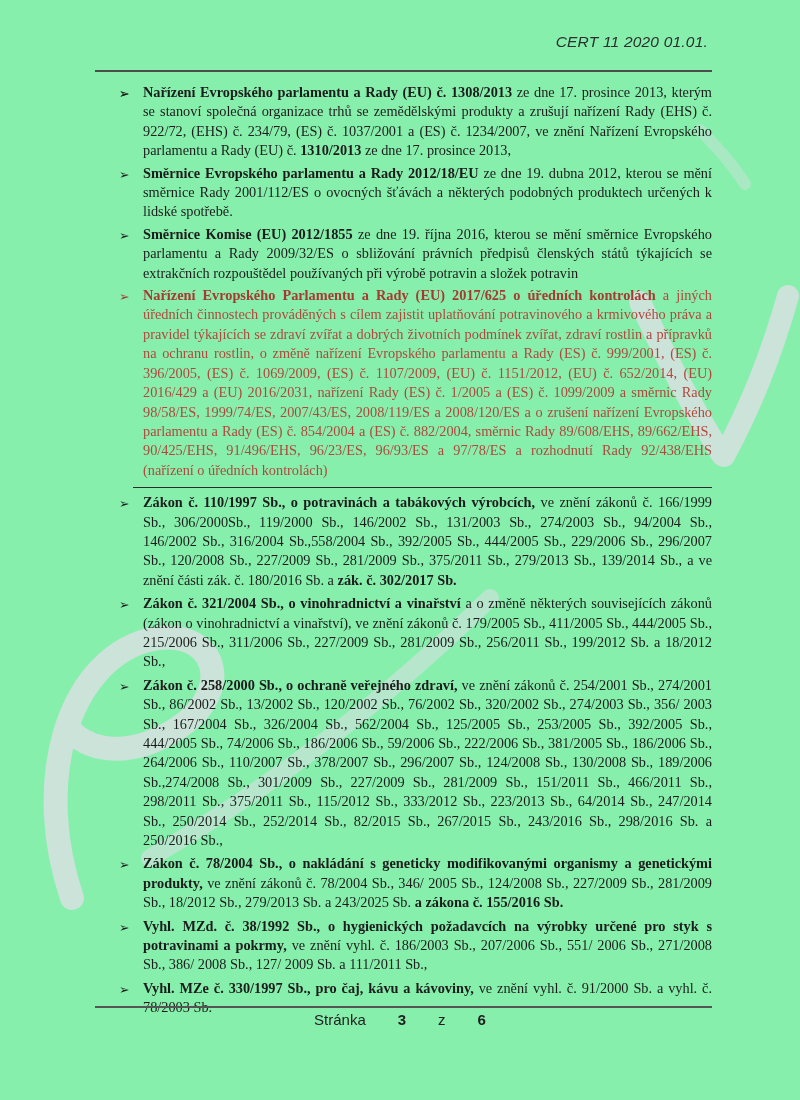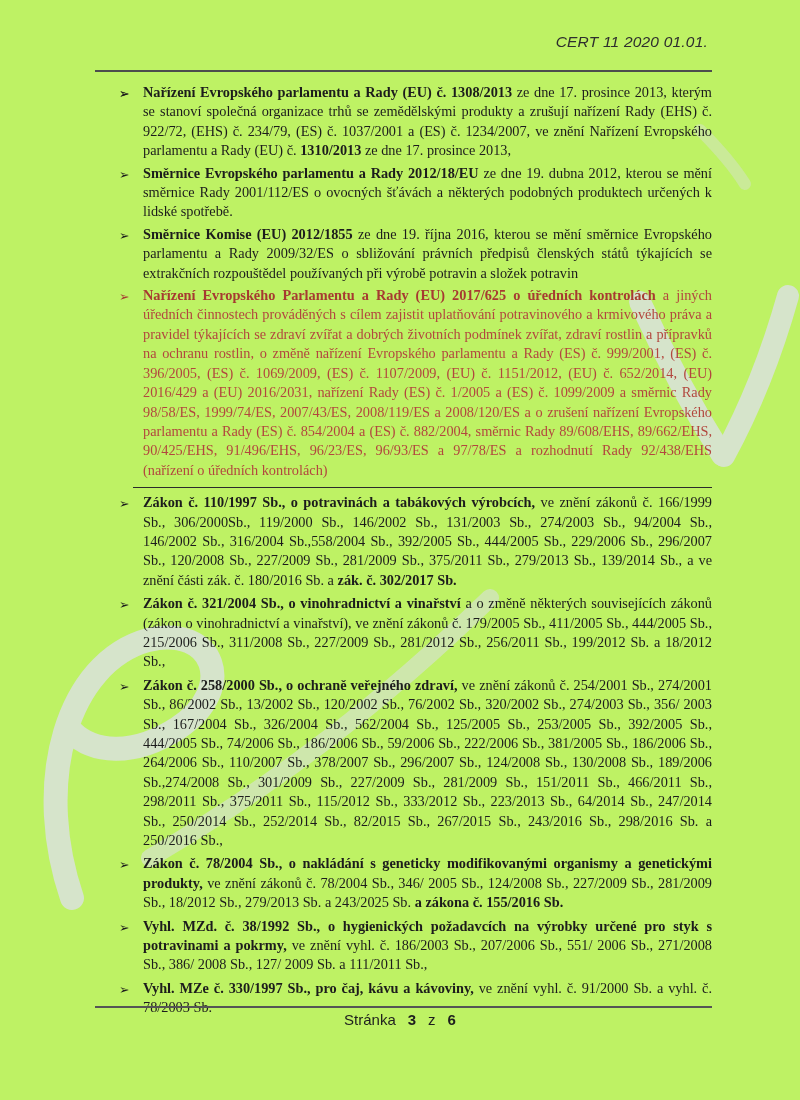--- a/index.html
+++ b/index.html
@@ -1,20 +1,20 @@
 <!DOCTYPE html>
 <html><head>
 <meta charset="utf-8">
 <title>Document</title>
 <style>
   html,body{margin:0;padding:0;}
   body{width:800px;height:1100px;background:#ffffff;}
   .page{
     position:relative;width:800px;height:1100px;overflow:hidden;
-    background:#bef264;
+    background:#86efac;
     font-family:"Liberation Serif", serif;
   }
   
   .watermark{position:absolute;left:0;top:0;width:800px;height:1100px;z-index:0;}
   
   .doc-code{
     position:absolute;top:33px;right:92px;z-index:2;
     font-family:"Liberation Sans", sans-serif;
     font-style:italic;font-size:15.5px;color:#2e2e2e;letter-spacing:.2px;
   }
@@ -46,21 +46,21 @@
   }
   
   .footer-rule{
     position:absolute;top:1006px;left:95px;width:617px;height:0;z-index:2;
     border-top:2px solid #555555;
   }
   .footer{
     position:absolute;top:1011px;left:0;width:100%;text-align:center;z-index:2;
     font-family:"Liberation Sans", sans-serif;font-size:15px;color:#1e1e1e;
   }
-  .footer span{margin:0 6px;}
+  .footer span{margin:0 16px;}
   .footer .pgnum{font-weight:700;}
 </style>
 </head>
 <body>
 
 <div class="page">
 
   <svg class="watermark" viewBox="0 0 800 1100" xmlns="http://www.w3.org/2000/svg" aria-hidden="true">
     <g fill="none" stroke="#dce0e5" stroke-linecap="round" opacity="0.8">
       <path d="M 72 898 C 32 780 68 662 148 640 C 214 624 238 688 178 728 C 132 758 92 752 72 732" stroke-width="24"></path>
@@ -78,21 +78,21 @@
     <div id="list-eu" class="group-eu">
         <div class="item"><span class="bullet">➢</span></div>
         <div class="item"><span class="bullet">➢</span><span><b>Nařízení Evropského parlamentu a Rady (EU) č. 1308/2013</b><span> ze dne 17. prosince 2013, kterým se stanoví společná organizace trhů se zemědělskými produkty a zrušují nařízení Rady (EHS) č. 922/72, (EHS) č. 234/79, (ES) č. 1037/2001 a (ES) č. 1234/2007, ve znění Nařízení Evropského parlamentu a Rady (EU) č. </span><b>1310/2013</b><span> ze dne 17. prosince 2013,</span></span></div>
         <div class="item"><span class="bullet">➢</span><span><b>Směrnice Evropského parlamentu a Rady 2012/18/EU</b><span> ze dne 19. dubna 2012, kterou se mění směrnice Rady 2001/112/ES o ovocných šťávách a některých podobných produktech určených k lidské spotřebě.</span></span></div>
         <div class="item"><span class="bullet">➢</span><span><b>Směrnice Komise (EU) 2012/1855</b><span> ze dne 19. října 2016, kterou se mění směrnice Evropského parlamentu a Rady 2009/32/ES o sbližování právních předpisů členských států týkajících se extrakčních rozpouštědel používaných při výrobě potravin a složek potravin</span></span></div>
         <div class="item red"><span class="bullet">➢</span><span><b>Nařízení Evropského Parlamentu a Rady (EU) 2017/625 o úředních kontrolách</b><span> a jiných úředních činnostech prováděných s cílem zajistit uplatňování potravinového a krmivového práva a pravidel týkajících se zdraví zvířat a dobrých životních podmínek zvířat, zdraví rostlin a přípravků na ochranu rostlin, o změně nařízení Evropského parlamentu a Rady (ES) č. 999/2001, (ES) č. 396/2005, (ES) č. 1069/2009, (ES) č. 1107/2009, (EU) č. 1151/2012, (EU) č. 652/2014, (EU) 2016/429 a (EU) 2016/2031, nařízení Rady (ES) č. 1/2005 a (ES) č. 1099/2009 a směrnic Rady 98/58/ES, 1999/74/ES, 2007/43/ES, 2008/119/ES a 2008/120/ES a o zrušení nařízení Evropského parlamentu a Rady (ES) č. 854/2004 a (ES) č. 882/2004, směrnic Rady 89/608/EHS, 89/662/EHS, 90/425/EHS, 91/496/EHS, 96/23/ES, 96/93/ES a 97/78/ES a rozhodnutí Rady 92/438/EHS (nařízení o úředních kontrolách)</span></span></div>
       </div>
     <hr class="section-rule">
     <div id="list-national" class="group-national">
         <div class="item"><span class="bullet">➢</span><span><b>Zákon č. 110/1997 Sb., o potravinách a tabákových výrobcích,</b><span> ve znění zákonů č. 166/1999 Sb., 306/2000Sb., 119/2000 Sb., 146/2002 Sb., 131/2003 Sb., 274/2003 Sb., 94/2004 Sb., 146/2002 Sb., 316/2004 Sb.,558/2004 Sb., 392/2005 Sb., 444/2005 Sb., 229/2006 Sb., 296/2007 Sb., 120/2008 Sb., 227/2009 Sb., 281/2009 Sb., 375/2011 Sb., 279/2013 Sb., 139/2014 Sb., a ve znění části zák. č. 180/2016 Sb. a </span><b>zák. č. 302/2017 Sb.</b></span></div>
-        <div class="item"><span class="bullet">➢</span><span><b>Zákon č. 321/2004 Sb., o vinohradnictví a vinařství</b><span> a o změně některých souvisejících zákonů (zákon o vinohradnictví a vinařství), ve znění zákonů č. 179/2005 Sb., 411/2005 Sb., 444/2005 Sb., 215/2006 Sb., 311/2008 Sb., 227/2009 Sb., 281/2012 Sb., 256/2011 Sb., 199/2012 Sb. a 18/2012 Sb.,</span></span></div>
+        <div class="item"><span class="bullet">➢</span><span><b>Zákon č. 321/2004 Sb., o vinohradnictví a vinařství</b><span> a o změně některých souvisejících zákonů (zákon o vinohradnictví a vinařství), ve znění zákonů č. 179/2005 Sb., 411/2005 Sb., 444/2005 Sb., 215/2006 Sb., 311/2006 Sb., 227/2009 Sb., 281/2009 Sb., 256/2011 Sb., 199/2012 Sb. a 18/2012 Sb.,</span></span></div>
         <div class="item"><span class="bullet">➢</span><span><b>Zákon č. 258/2000 Sb., o ochraně veřejného zdraví,</b><span> ve znění zákonů č. 254/2001 Sb., 274/2001 Sb., 86/2002 Sb., 13/2002 Sb., 120/2002 Sb., 76/2002 Sb., 320/2002 Sb., 274/2003 Sb., 356/ 2003 Sb., 167/2004 Sb., 326/2004 Sb., 562/2004 Sb., 125/2005 Sb., 253/2005 Sb., 392/2005 Sb., 444/2005 Sb., 74/2006 Sb., 186/2006 Sb., 59/2006 Sb., 222/2006 Sb., 381/2005 Sb., 186/2006 Sb., 264/2006 Sb., 110/2007 Sb., 378/2007 Sb., 296/2007 Sb., 124/2008 Sb., 130/2008 Sb., 189/2006 Sb.,274/2008 Sb., 301/2009 Sb., 227/2009 Sb., 281/2009 Sb., 151/2011 Sb., 466/2011 Sb., 298/2011 Sb., 375/2011 Sb., 115/2012 Sb., 333/2012 Sb., 223/2013 Sb., 64/2014 Sb., 247/2014 Sb., 250/2014 Sb., 252/2014 Sb., 82/2015 Sb., 267/2015 Sb., 243/2016 Sb., 298/2016 Sb. a 250/2016 Sb.,</span></span></div>
         <div class="item"><span class="bullet">➢</span><span><b>Zákon č. 78/2004 Sb., o nakládání s geneticky modifikovanými organismy a genetickými produkty,</b><span> ve znění zákonů č. 78/2004 Sb., 346/ 2005 Sb., 124/2008 Sb., 227/2009 Sb., 281/2009 Sb., 18/2012 Sb., 279/2013 Sb. a 243/2025 Sb. </span><b>a zákona č. 155/2016 Sb.</b></span></div>
         <div class="item"><span class="bullet">➢</span><span><b>Vyhl. MZd. č. 38/1992 Sb., o hygienických požadavcích na výrobky určené pro styk s potravinami a pokrmy,</b><span> ve znění vyhl. č. 186/2003 Sb., 207/2006 Sb., 551/ 2006 Sb., 271/2008 Sb., 386/ 2008 Sb., 127/ 2009 Sb. a 111/2011 Sb.,</span></span></div>
         <div class="item"><span class="bullet">➢</span><span><b>Vyhl. MZe č. 330/1997 Sb., pro čaj, kávu a kávoviny,</b><span> ve znění vyhl. č. 91/2000 Sb. a vyhl. č. 78/2003 Sb.</span></span></div>
       </div>
   </div>
 
   <div class="footer-rule"></div>
   <div class="footer">
     <span>Stránka</span><span class="pgnum">3</span><span>z</span><span class="pgnum">6</span>

